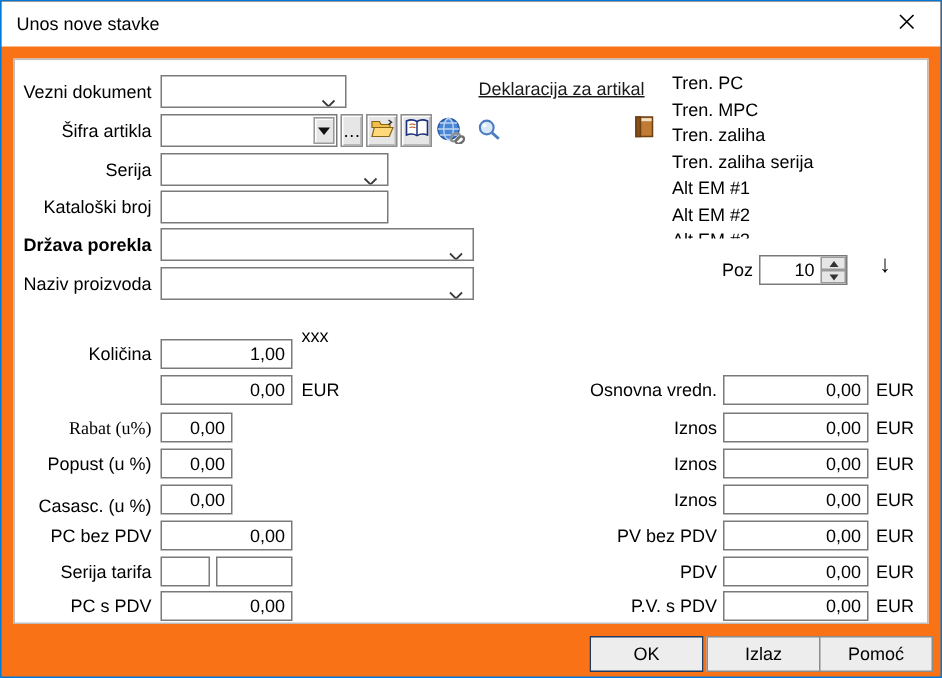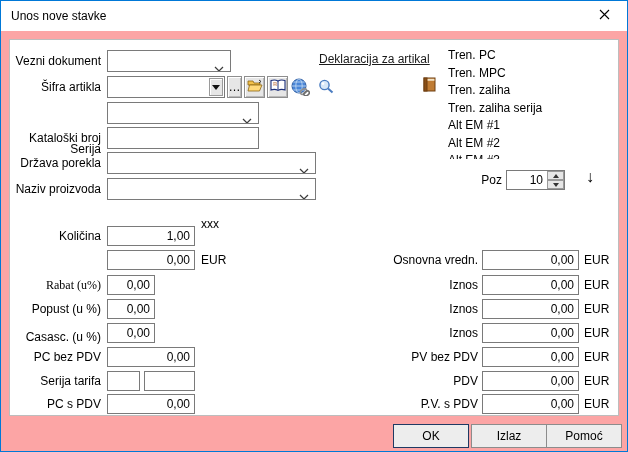--- a/index.html
+++ b/index.html
@@ -5,21 +5,21 @@
   * { box-sizing: border-box; }
   html,body { margin:0; padding:0; }
   body {
     width:628px; height:452px;
     font-family:"Liberation Sans", sans-serif;
     font-size:12px; color:#000;
     background:#555;
   }
   .dialog {
     position:relative; width:628px; height:452px;
-    background:#fca5a5; border:1px solid #0078d7; overflow:hidden;
+    background:#f97316; border:1px solid #0078d7; overflow:hidden;
   }
   .titlebar {
     position:absolute; left:0; top:0; right:0; height:30px; background:#ffffff;
   }
   .title { position:absolute; left:10px; top:8px; white-space:nowrap; }
   .close-btn {
     position:absolute; right:0; top:0; width:45px; height:29px;
     display:flex; align-items:center; justify-content:center; cursor:default;
   }
   .groupbox {
@@ -89,23 +89,23 @@
             <path d="M1 1 L10 10 M10 1 L1 10" stroke="#000" stroke-width="1.1"></path>
           </svg>
       </span>
     </div>
   </div>
 
   <div class="groupbox"></div>
 
   <div class="flabel" style="top:79px;">Šifra artikla</div>
   <div class="flabel" style="top:53px;">Vezni dokument</div>
-  <div class="flabel" style="top:105px;margin-top:36px;">Serija</div>
+  <div class="flabel" style="top:105px;">Serija</div>
   <div class="flabel" style="top:130px;">Kataloški broj</div>
-  <div class="flabel" style="top:155px;">Država porekla</div>
+  <div class="flabel" style="top:155px;font-weight:bold;">Država porekla</div>
   <div class="flabel" style="top:181px;">Naziv proizvoda</div>
 
   <div class="tb combo" style="left:106px;top:49px;width:124px;height:22px;">
     <span class="chev">
       <svg width="10" height="6" viewBox="0 0 10 6">
           <polyline points="1,1 5,5 9,1" fill="none" stroke="#3c3c3c" stroke-width="1.2"></polyline>
         </svg>
     </span>
   </div>
 

